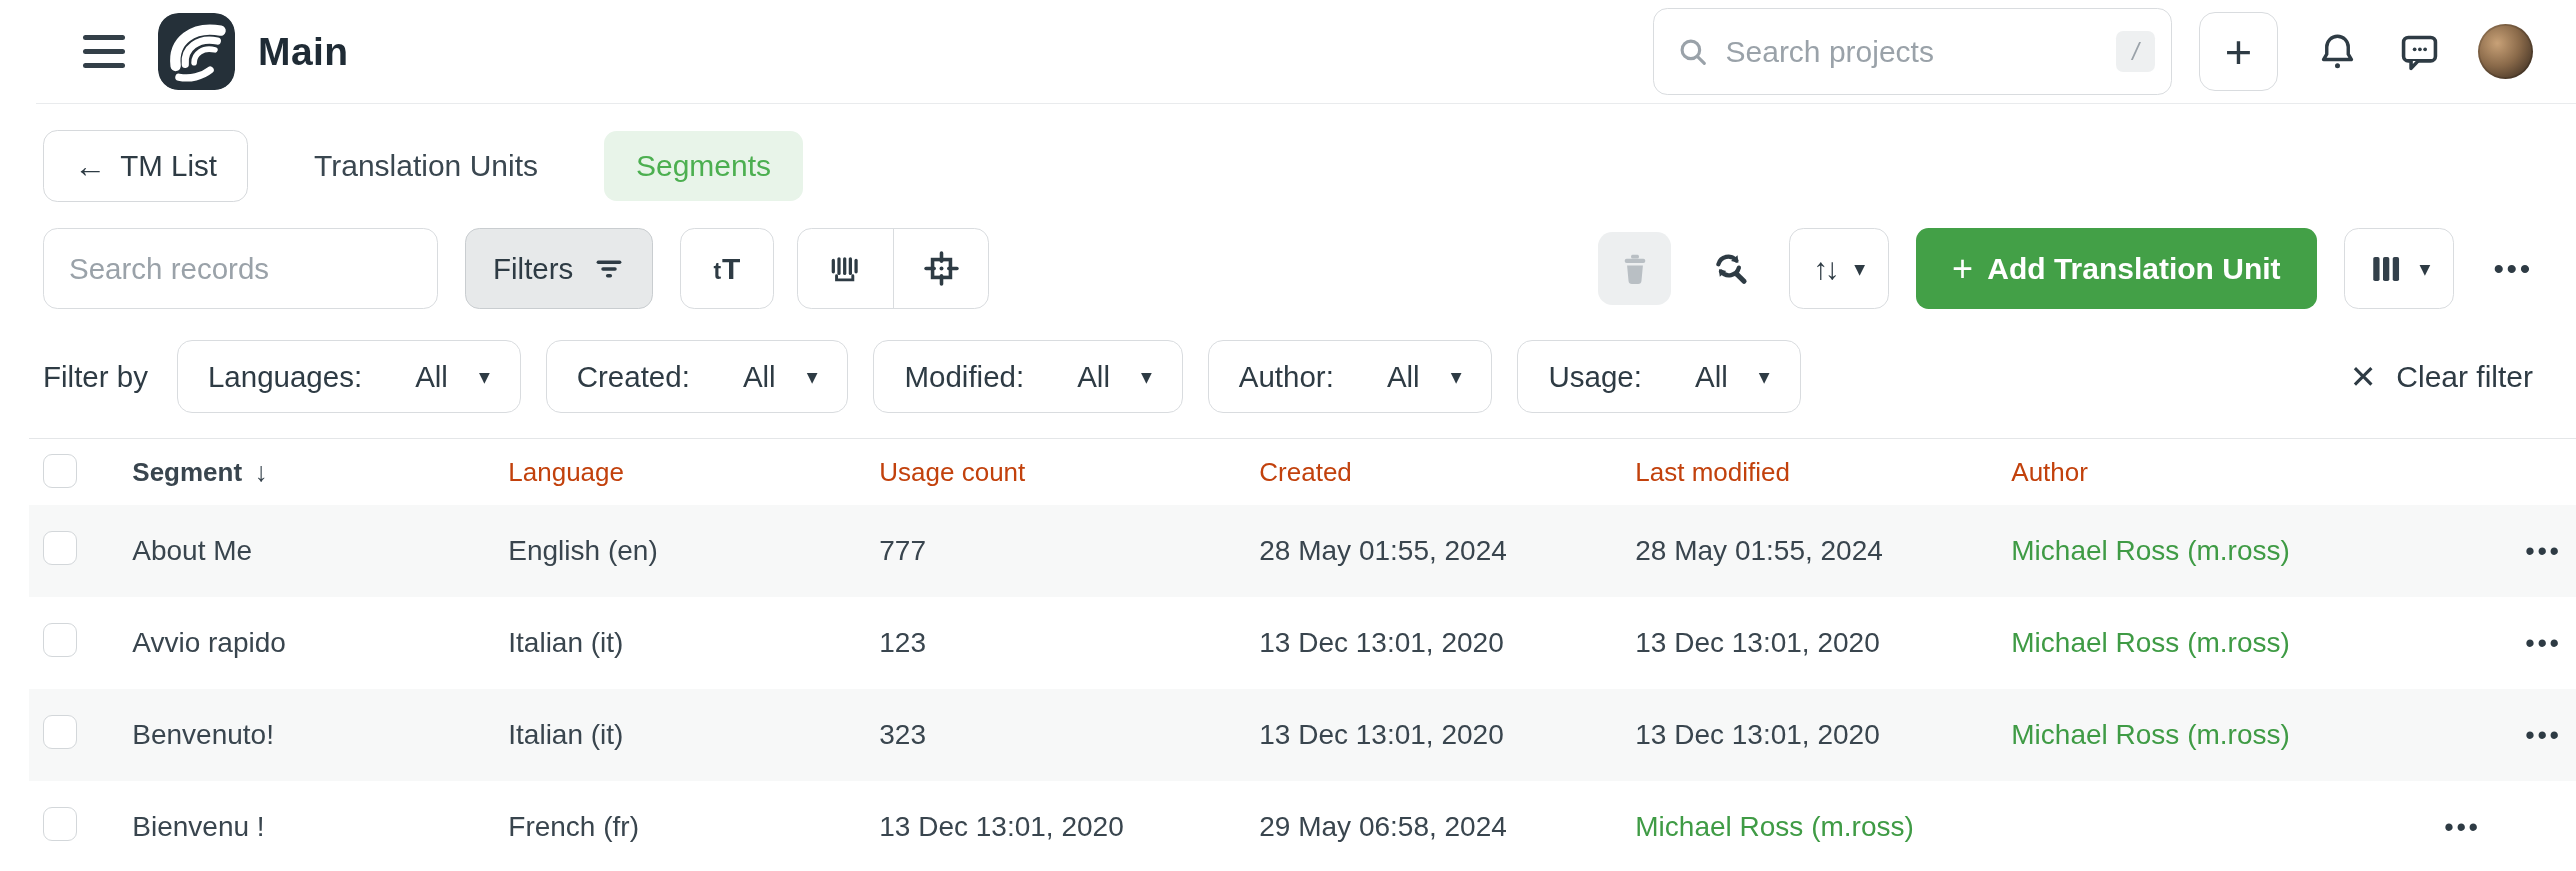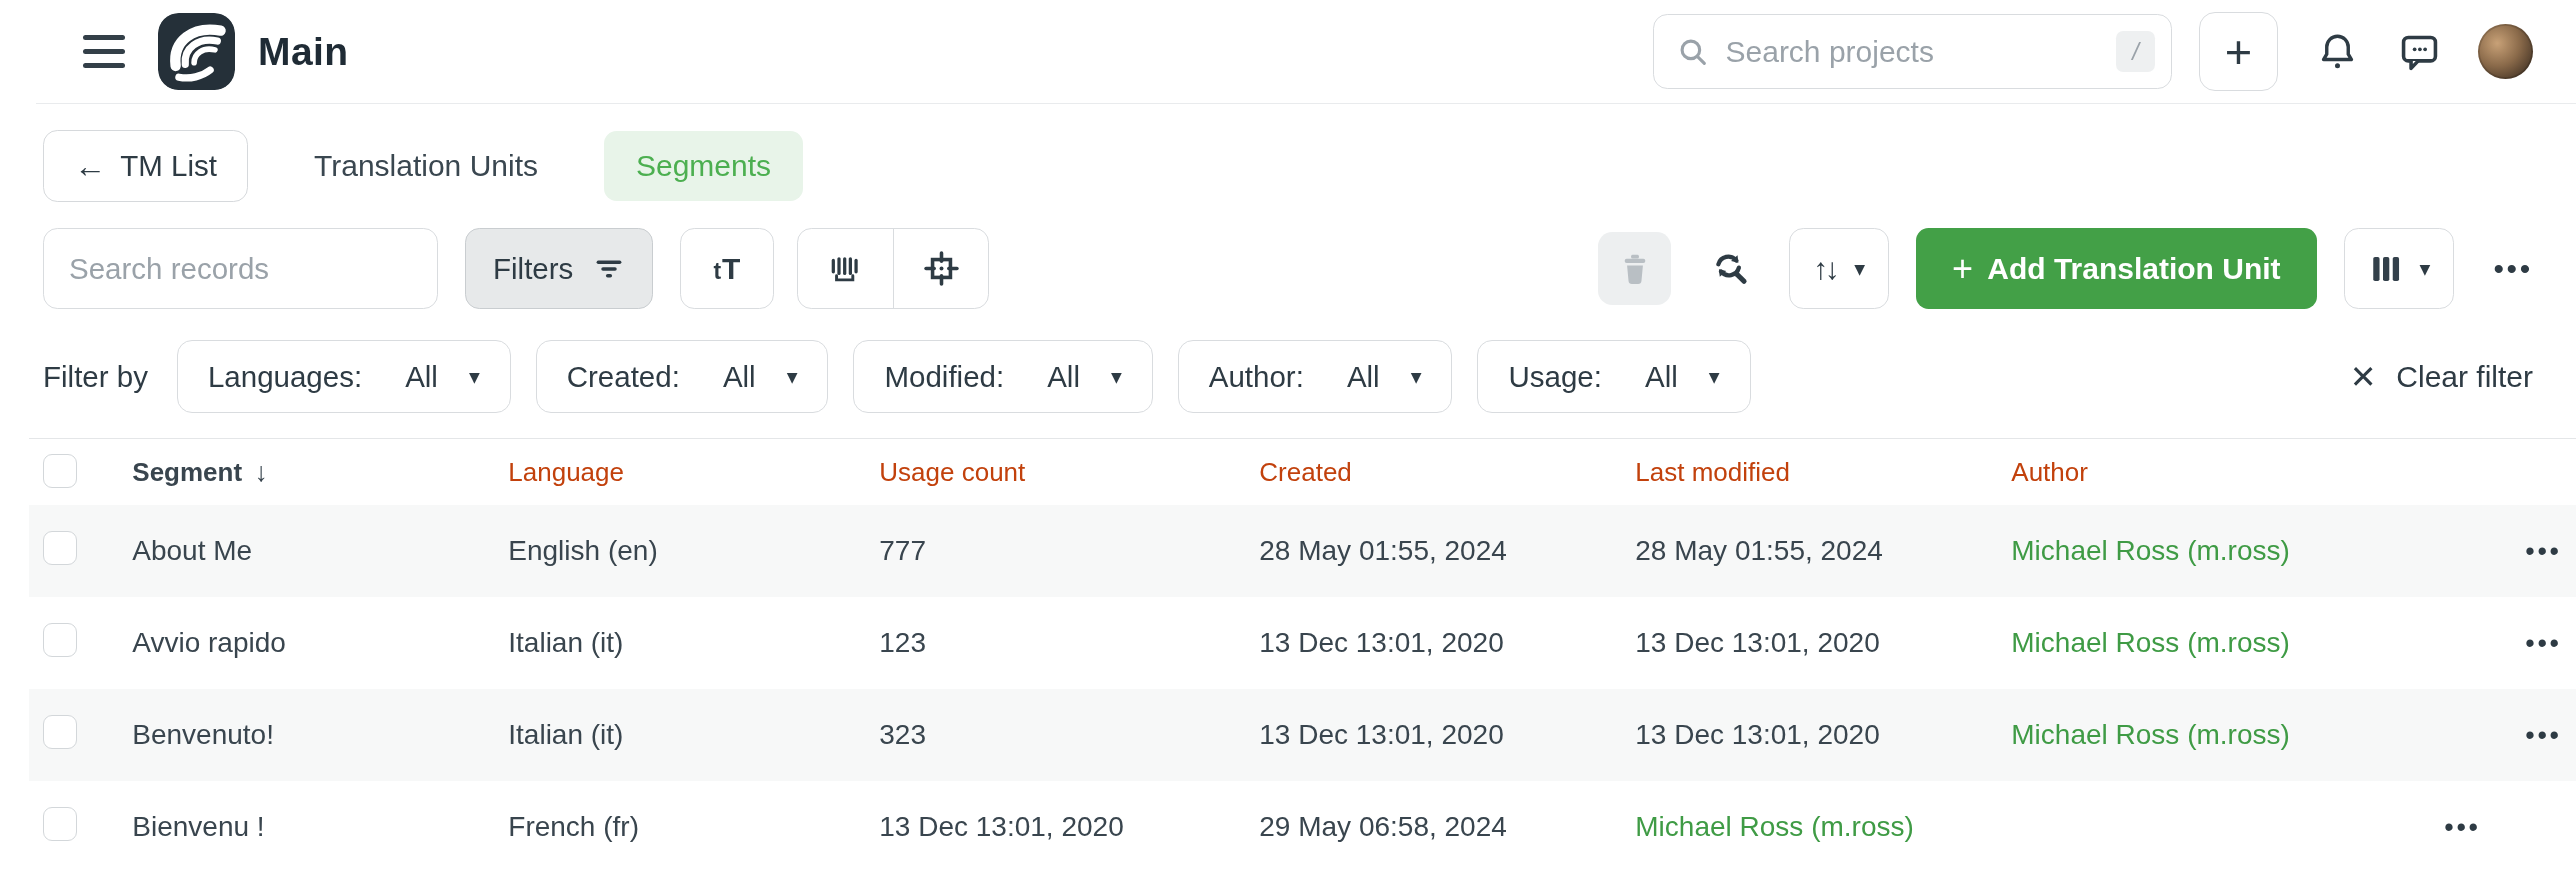--- a/index.html
+++ b/index.html
@@ -14,21 +14,21 @@
   .topbar {
     height:104px; padding:0 43px; display:flex; align-items:center;
     border-bottom:1.8px solid #e9ebed; background:#fff;margin-left:36px;
   }
   .hamburger { width:50px; height:39px; display:flex; flex-direction:column; justify-content:space-between; padding:2.7px 3.6px; cursor:pointer; background:none; border:none; }
   .hamburger span { display:block; height:5.4px; border-radius:2.7px; background:#333f48; }
   .logo { width:77px; height:77px; margin-left:29px; border-radius:19.7px; overflow:hidden; flex:none; }
   .app-title { font-size:39px; font-weight:700; color:#1f2b35; margin-left:23px; letter-spacing:0.4px; }
 
   .search-projects {
-    margin-left:auto; width:519px; height:75px; border:1.8px solid #d9dcdf; border-radius:14.3px;
+    margin-left:auto; width:519px; height:87px; border:1.8px solid #d9dcdf; border-radius:14.3px;
     display:flex; align-items:center; padding:0 16px 0 21.5px; background:#fff;
   }
   .search-projects input {
     border:none; outline:none; flex:1; font-size:30px; color:#333f48; margin-left:16px;
     font-family:inherit; min-width:0; background:transparent;
   }
   .search-projects input::placeholder { color:#9aa2a9; }
   .kbd-slash {
     width:39px; height:41px; background:#eef0f1; border-radius:7.2px; color:#9aa2a9;
     font-size:24px; display:flex; align-items:center; justify-content:center; font-style:italic;
@@ -103,21 +103,21 @@
   }
   .more-btn { background:none; border:none; margin-left:39px; cursor:pointer; font-size:30px; color:#2e3b44; letter-spacing:2.7px; }
 
   
   .filterbar { margin-top:31px; height:73px; padding:0 43px; display:flex; align-items:center; }
   .filterbar-label { font-size:29.5px; color:#2e3b44; margin-right:29px; }
   .pill {
     height:73px; padding:0 30px; margin-right:25px; background:#fff; border:1.8px solid #d9dcdf; border-radius:15px;
     display:flex; align-items:center; gap:31px; cursor:pointer; font-size:29.5px; color:#2e3b44; font-family:inherit;
   }
-  .pill .pill-value { margin-left:12px; }
+  .pill .pill-value { margin-left:22px; }
   .filterbar .spacer { flex:1; }
   .clear-filter { display:flex; align-items:center; gap:19.7px; background:none; border:none; cursor:pointer; font-size:30px; color:#2e3b44; font-family:inherit; }
   .clear-x { font-size:32px; }
 
   
   .table-wrap { margin-top:25px; border-top:1.8px solid #e4e6e8; margin-left:29px; }
   .grid-row {
     display:grid;
     grid-template-columns:89px 376px 371px 380px 376px 376px 1fr 81px;
     align-items:center; padding:0 14.3px 0 14.3px;

